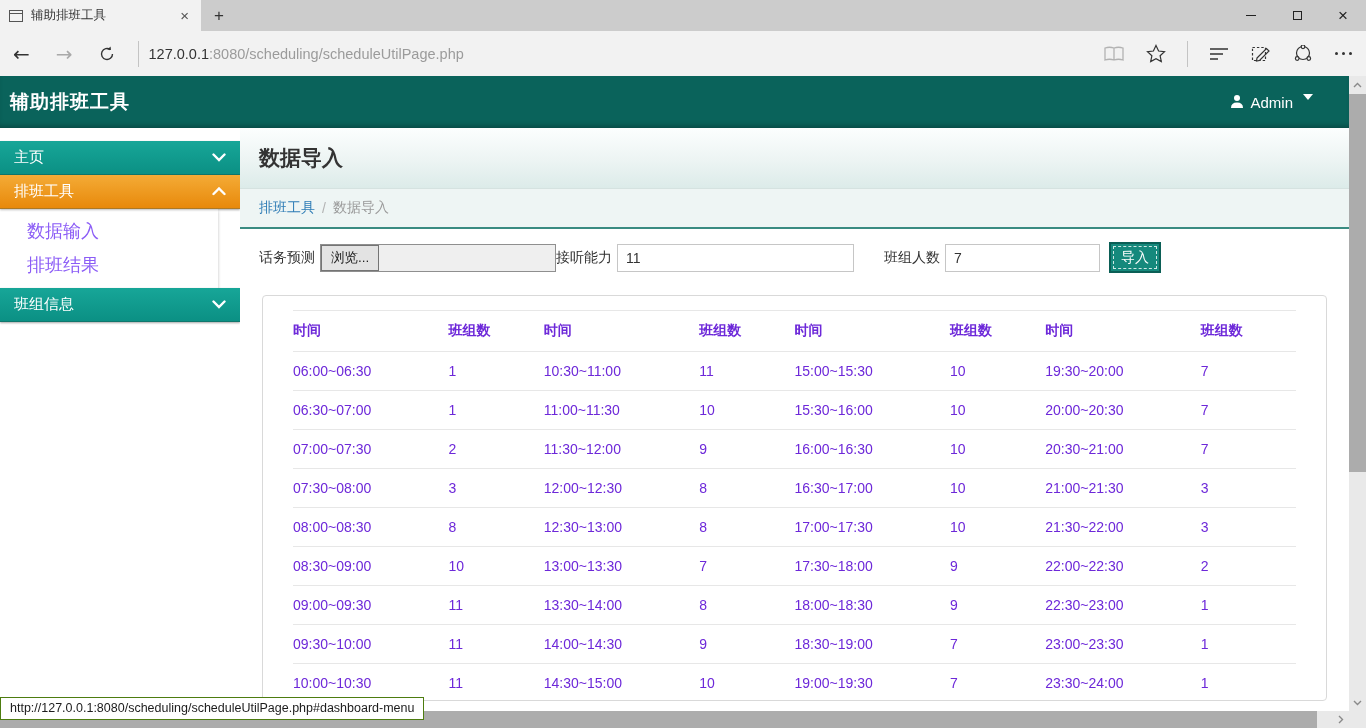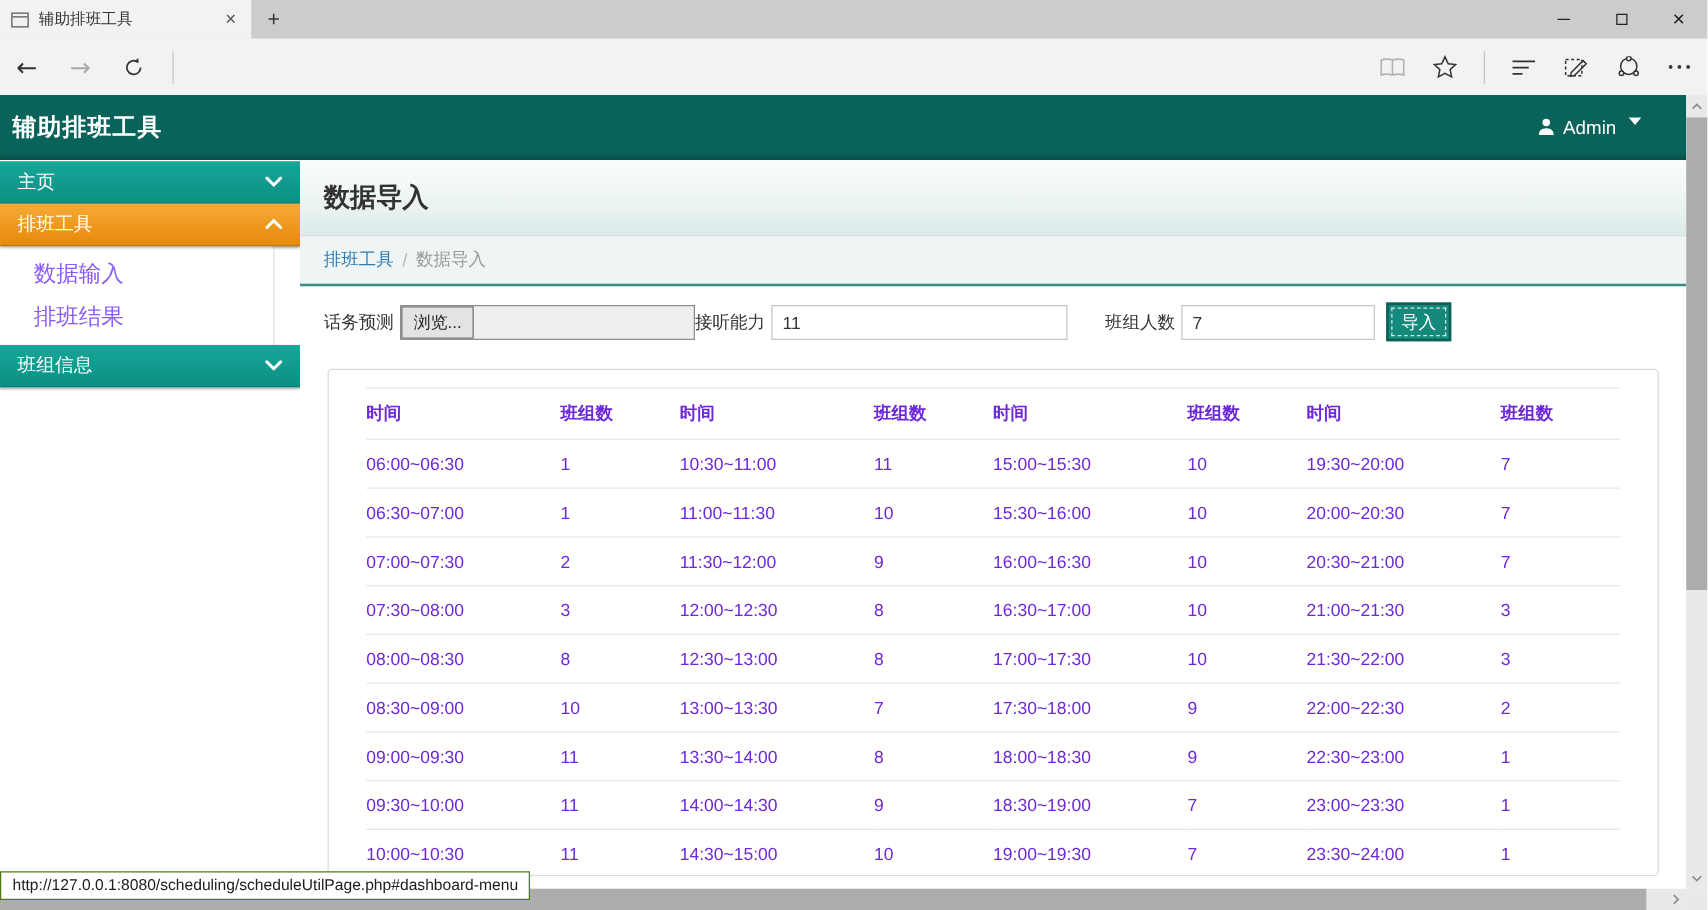--- a/index.html
+++ b/index.html
@@ -33,21 +33,21 @@
   .dots i { width:3px; height:3px; background:#333; border-radius:50%; }
 
   
   .app-header { position:absolute; top:76px; left:0; right:17px; height:52px; background:#0a635b; box-shadow:inset 0 -5px 6px -4px rgba(0,0,0,0.35); display:flex; align-items:center; }
   .app-title { color:#fff; font-family:"Liberation Serif", serif; font-weight:bold; font-size:19px; letter-spacing:1px; margin-left:10px; }
   .header-right { margin-left:auto; margin-right:36px; display:flex; align-items:flex-start; gap:6px; color:#fff; font-size:15px; }
   .caret-down { width:0; height:0; border-left:5px solid transparent; border-right:5px solid transparent; border-top:6px solid #fff; margin-left:4px; }
 
   
   .app-body { position:absolute; top:128px; left:0; right:17px; bottom:17px; display:flex; overflow:hidden; }
-  .sidebar { width:240px; flex:0 0 auto; background:linear-gradient(180deg,#2d9387 0%,#6fae a 0%,#2d9387 0%,#79b4ad 55%,#c3d9d6 100%); padding-top:1px; }
+  .sidebar { width:240px; flex:0 0 auto; background:linear-gradient(180deg,#2d9387 0%,#6fae a 0%,#2d9387 0%,#79b4ad 55%,#c3d9d6 100%); padding-top:13px; }
   .menu-item { height:34px; display:flex; align-items:center; padding:0 14px; color:#fff; font-size:15px; background:linear-gradient(180deg,#17a698,#0b9084); border-bottom:1px solid rgba(0,0,0,0.28); box-shadow:0 1px 2px rgba(0,0,0,0.35); cursor:pointer; }
   .menu-item .mi-label { flex:1; }
   .menu-item.active { background:linear-gradient(180deg,#f4ab36,#e8890b); }
   .submenu { margin-right:22px; background:rgba(255,255,255,0.26); padding:5px 0 6px; box-shadow:0 2px 3px rgba(0,0,0,0.25); }
   .submenu-item { height:34px; line-height:34px; padding-left:27px; color:#8b5cf6; font-size:18px; cursor:pointer; }
 
   .main { flex:1; min-width:0; display:flex; flex-direction:column; background:#fff; }
   .page-header { height:60px; flex:0 0 auto; background:linear-gradient(180deg,#fcfefe 0%,#ecf4f3 55%,#dcebe9 100%); display:flex; align-items:center; padding-left:19px; }
   .page-title { font-size:21px; font-weight:bold; color:#333; }
   .breadcrumb-bar { height:41px; flex:0 0 auto; background:#eef5f4; border-top:1px solid #d5e2e0; border-bottom:2px solid #3a8b81; display:flex; align-items:center; padding-left:19px; font-size:14px; }
@@ -108,20 +108,23 @@
   <div class="address-bar">
     <span class="nav-btn">←</span>
     <span class="nav-btn disabled">→</span>
     <span class="nav-refresh">
       <svg width="18" height="18" viewBox="0 0 18 18">
         <path d="M14.5 9 a5.5 5.5 0 1 1 -2.2 -4.4" fill="none" stroke="#333" stroke-width="1.4"></path>
         <path d="M12.6 1.4 L12.9 5.1 L9.3 4.4 Z" fill="#333"></path>
       </svg>
     </span>
     <span class="chrome-divider"></span>
+    <span class="url-text">
+      <span>127.0.0.1</span><span class="url-rest">:8080/scheduling/scheduleUtilPage.php</span>
+    </span>
     <span class="addr-spacer"></span>
     <span class="addr-icon">
       <svg width="20" height="16" viewBox="0 0 20 16">
         <path d="M1 2 Q5.5 0.5 10 2 Q14.5 0.5 19 2 L19 14 Q14.5 12.5 10 14 Q5.5 12.5 1 14 Z M10 2 L10 14" fill="none" stroke="#b2b2b2" stroke-width="1.3"></path>
       </svg>
     </span>
     <span class="addr-icon">
       <svg width="20" height="19" viewBox="0 0 20 19">
         <path d="M10 1.5 L12.6 7 L18.5 7.7 L14.1 11.7 L15.3 17.5 L10 14.6 L4.7 17.5 L5.9 11.7 L1.5 7.7 L7.4 7 Z" fill="none" stroke="#333" stroke-width="1.2"></path>
       </svg>

